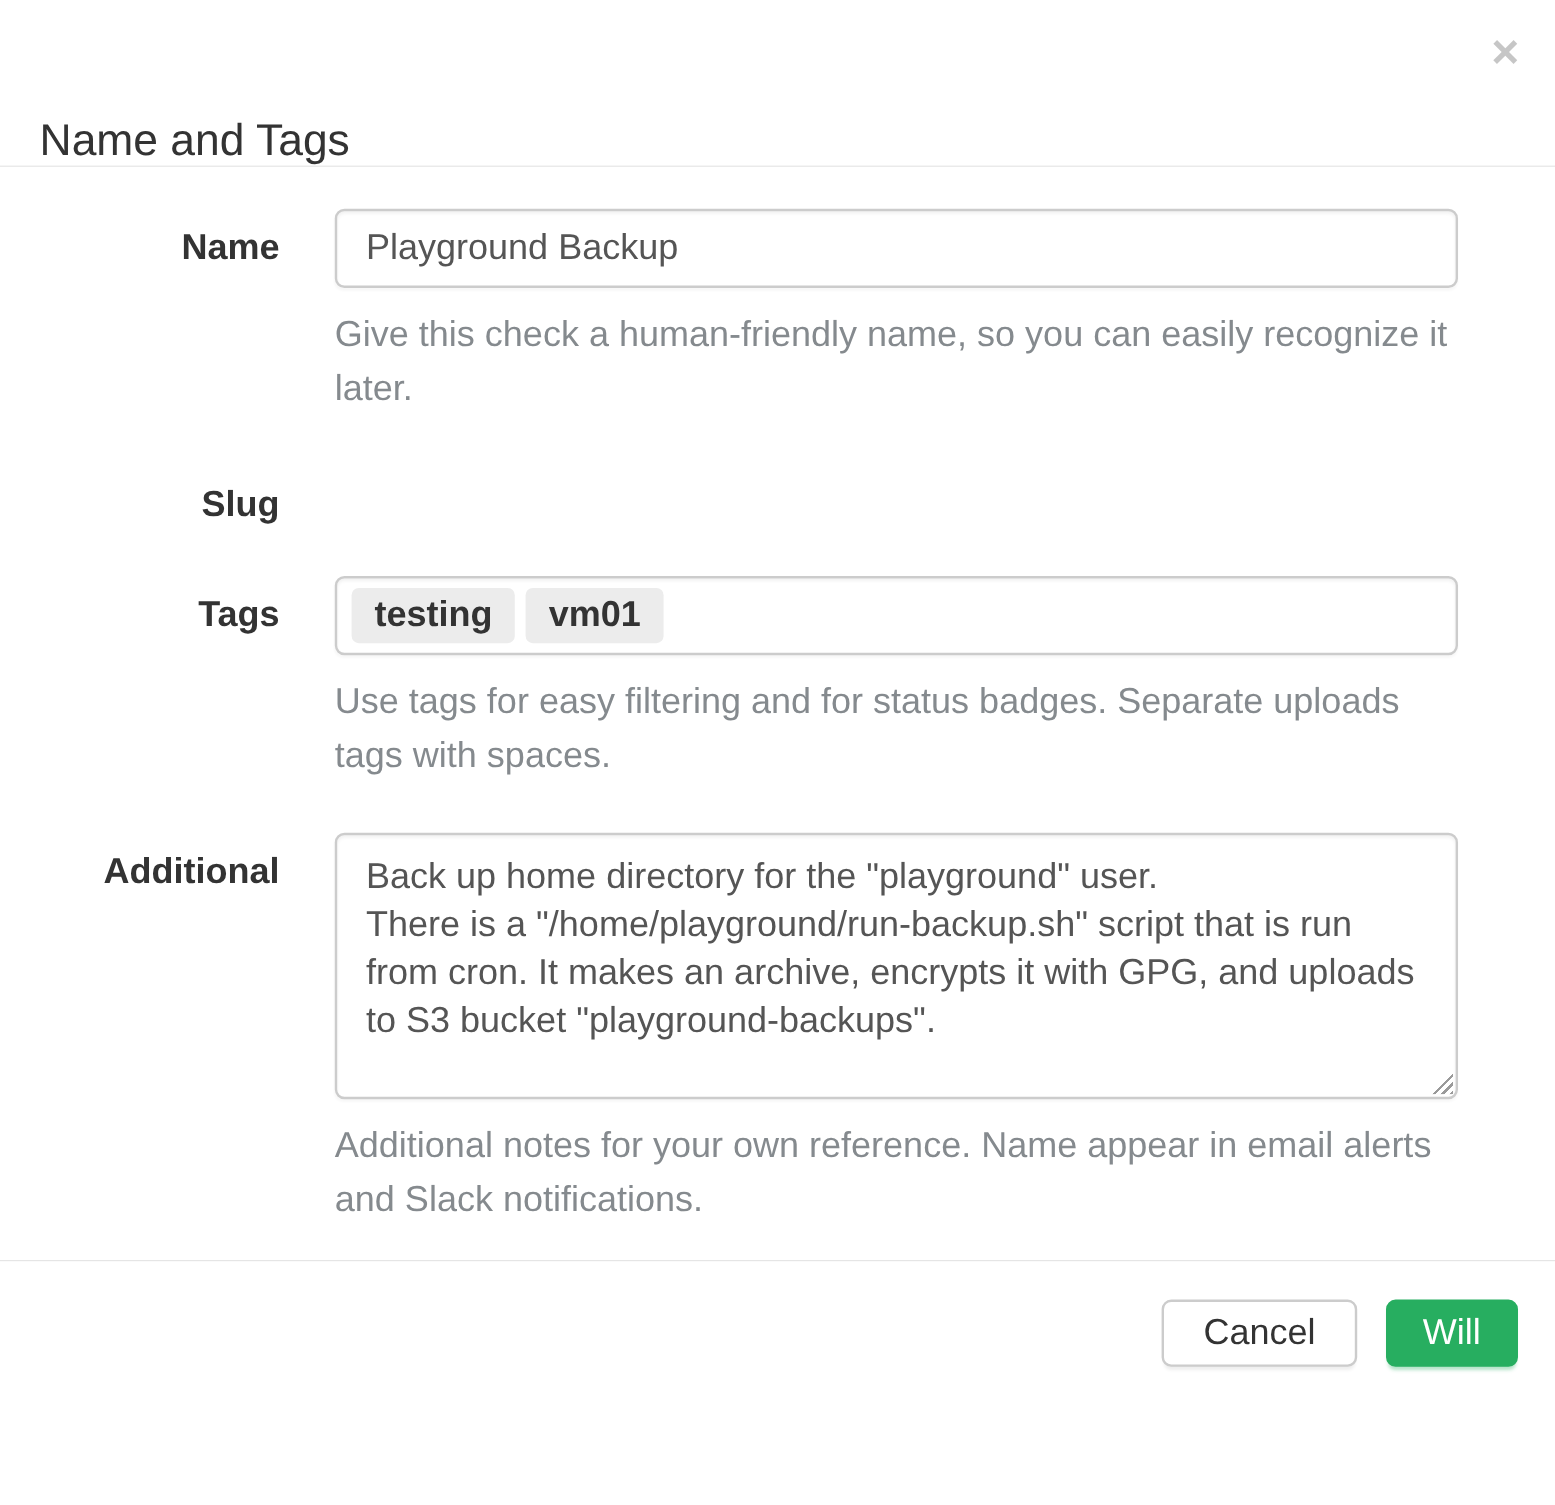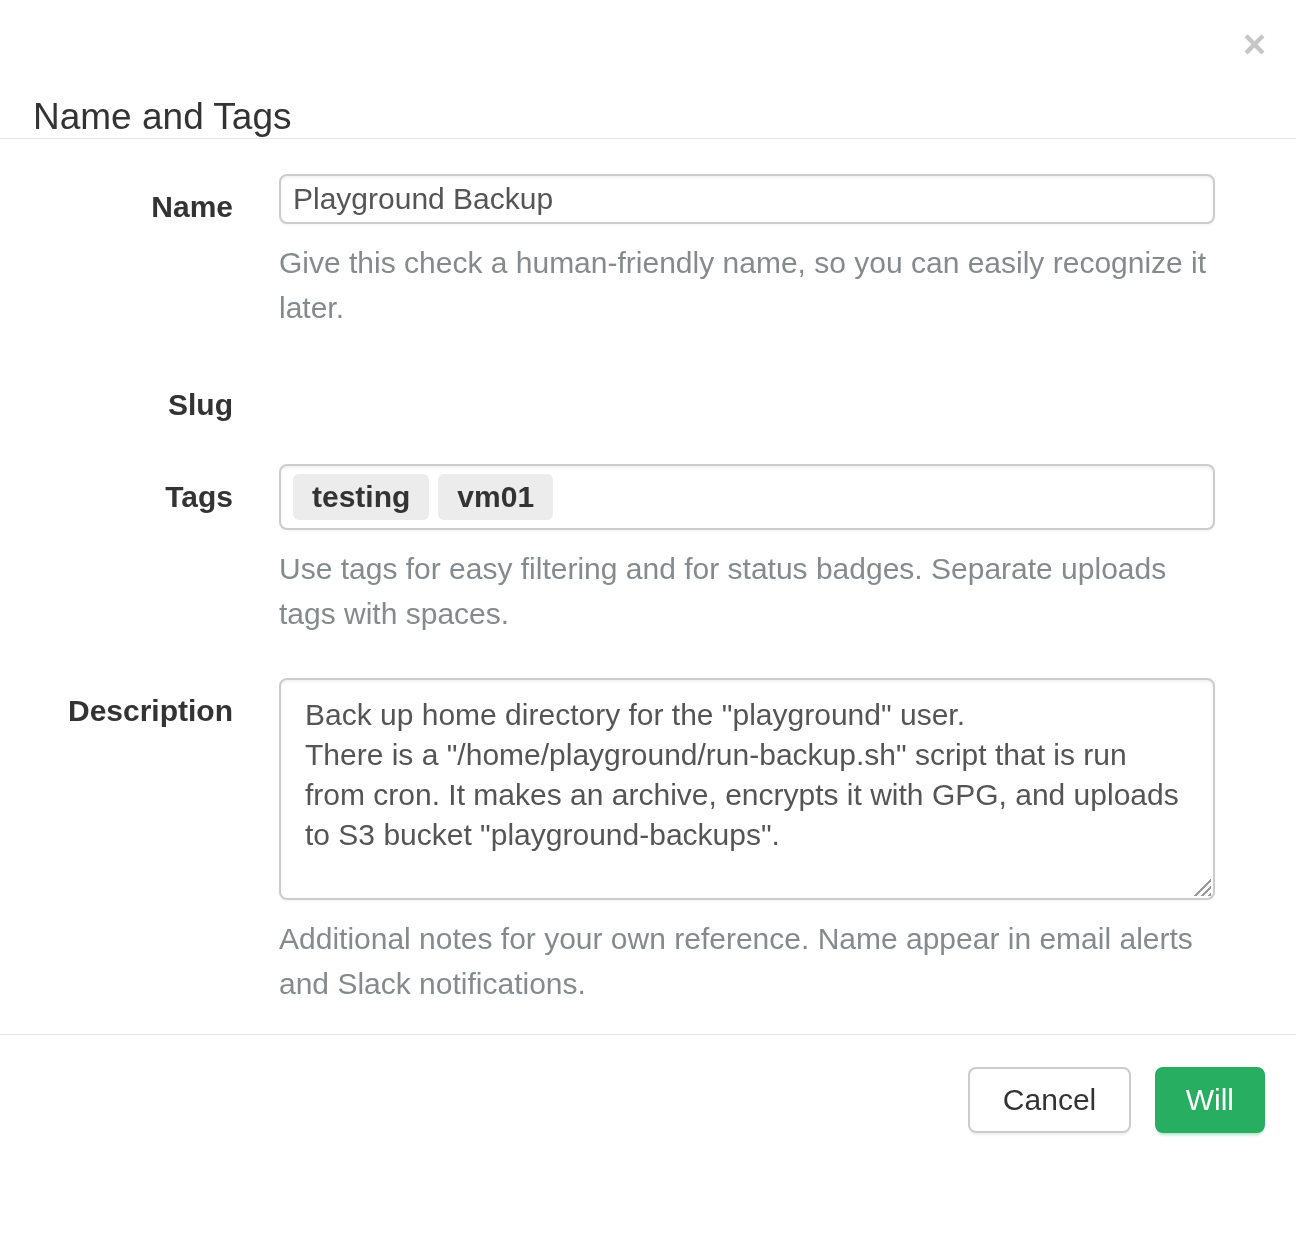--- a/index.html
+++ b/index.html
@@ -63,22 +63,22 @@
     width: 100%;
     border: 2px solid #ccc;
     border-radius: 8px;
     background: #fff;
     box-shadow: inset 0 2px 3px rgba(0,0,0,0.06), 0 2px 2px rgba(0,0,0,0.03);
     font-family: "Liberation Sans", sans-serif;
     font-size: 30px;
     color: #555;
   }
   .text-input {
-    height: 50px;
-    padding: 0 12px;
+    height: 66px;
+    padding: 0 24px;
     outline: none;
   }
 
   .help-block {
     margin-top: 16px;
     font-size: 30px;
     line-height: 45px;
     color: #858a8e;
     font-weight: 400;
   }
@@ -161,21 +161,21 @@
   }
 
   
   .modal-footer {
     border-top: 1px solid #e5e5e5;
     padding: 32px 31px 30px;
     text-align: right;
   }
   .btn {
     display: inline-block;
-    height: 66px;
+    height: 56px;
     font-family: "Liberation Sans", sans-serif;
     font-size: 30px;
     border-radius: 8px;
     cursor: pointer;
     vertical-align: middle;
   }
   .btn-cancel {
     background: #fff;
     border: 2px solid #ccc;
     color: #333;
@@ -219,21 +219,21 @@
       <div class="control-col">
         <div class="tags-box">
             <span class="tag-chip">testing</span>
             <span class="tag-chip">vm01</span>
           </div>
         <div class="help-block">Use tags for easy filtering and for status badges. Separate uploads tags with spaces.</div>
       </div>
     </div>
 
     <div class="form-group">
-      <label class="label-col">Description</label>
+      <label class="label-col">Additional</label>
       <div class="control-col">
         <div class="textarea-wrap">
           <textarea class="textarea-input" style="">Back up home directory for the "playground" user.
 There is a "/home/playground/run-backup.sh" script that is run from cron. It makes an archive, encrypts it with GPG, and uploads to S3 bucket "playground-backups".</textarea>
           <div class="resize-handle"></div>
         </div>
         <div class="help-block">Additional notes for your own reference. Name appear in email alerts and Slack notifications.</div>
       </div>
     </div>
 

